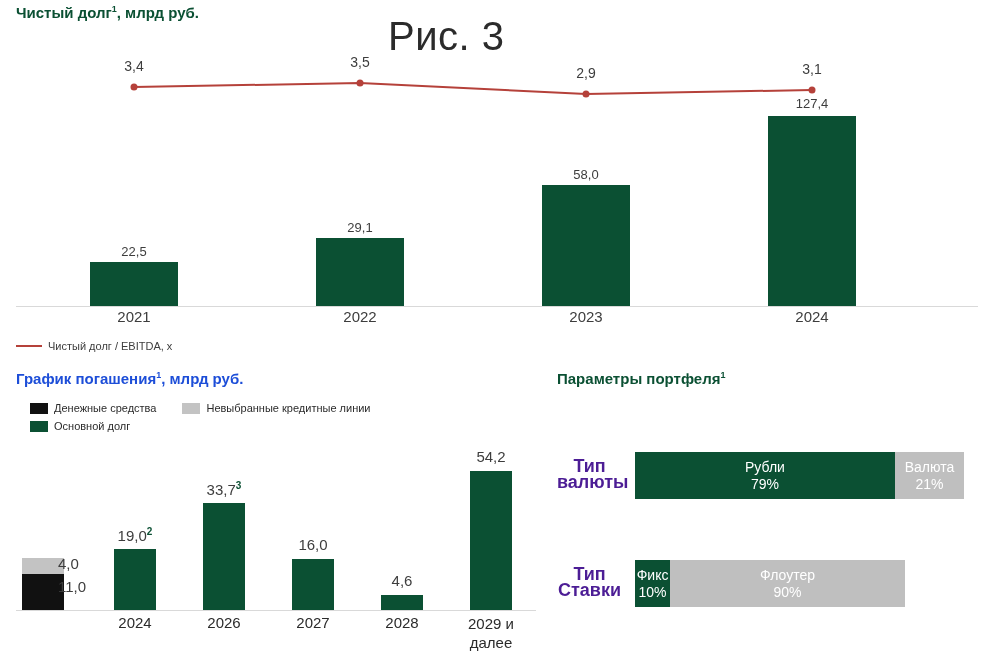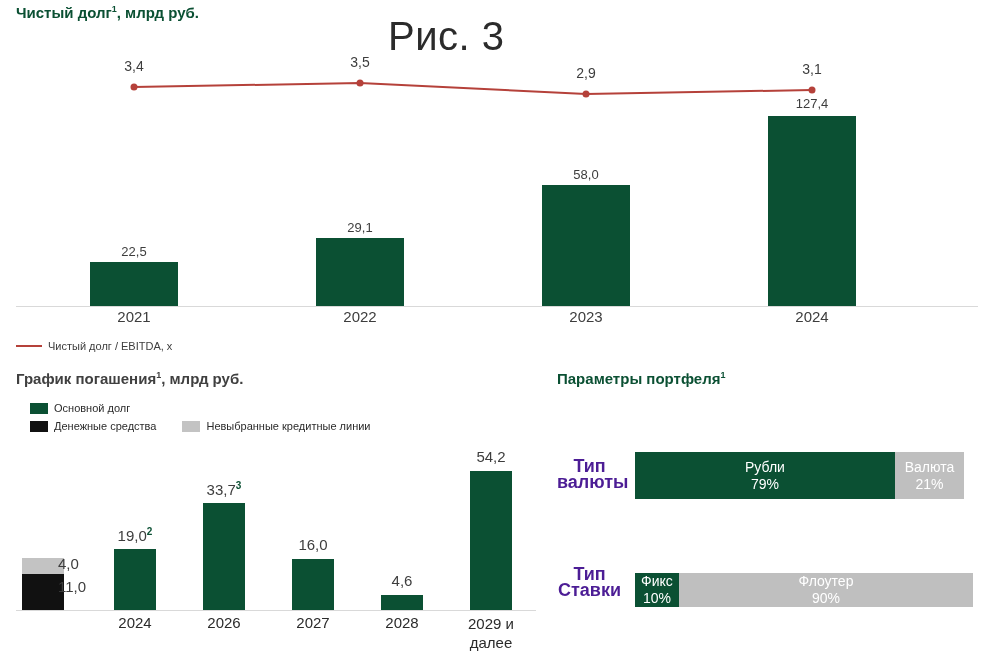--- a/index.html
+++ b/index.html
@@ -52,21 +52,21 @@
     font-size:11px; color:#3d3d3d;
     display:flex; align-items:center; gap:6px;
   }
   .legend-line {
     display:inline-block; width:26px; height:2px; background:#b5413a;
   }
 
   
   .title-sub-left {
     position:absolute; left:16px; top:370px;
-    font-size:15px; font-weight:bold; color:#404040;
+    font-size:15px; font-weight:bold; color:#1d4ed8;
   }
   .title-sub-left sup { font-size:9px; }
   .title-sub-right {
     position:absolute; left:557px; top:370px;
     font-size:15px; font-weight:bold; color:#0b5033;
   }
   .title-sub-right sup { font-size:9px; }
 
   .bl-legend { position:absolute; left:30px; top:402px; font-size:11px; color:#2b2b2b; }
   .bl-legend-row { display:flex; align-items:center; gap:6px; margin-bottom:6px; }
@@ -151,30 +151,30 @@
   <span class="legend-line"></span>
   <span>Чистый долг / EBITDA, x</span>
 </div>
 
 <div class="title-sub-left">
   <span>График погашения</span><sup>1</sup><span>, млрд руб.</span>
 </div>
 
 <div class="bl-legend">
   <div class="bl-legend-row">
-    <span class="sw" style="background:#0b5033;"></span>
-    <span>Основной долг</span>
-  </div>
-  <div class="bl-legend-row">
     <span class="sw" style="background:#111111;"></span>
     <span>Денежные средства</span>
     <span class="gap"></span>
     <span class="sw" style="background:#c3c3c3;"></span>
     <span>Невыбранные кредитные линии</span>
   </div>
+  <div class="bl-legend-row">
+    <span class="sw" style="background:#0b5033;"></span>
+    <span>Основной долг</span>
+  </div>
 </div>
 
 <div id="bottom-chart">
   <div class="bc-axis"></div>
 
   <div class="bc-bar grey" style="left:22px; top:128px; height:16px;"></div>
   <div class="bc-bar black" style="left:22px; top:144px; height:36px;"></div>
   <div class="bc-lbl" style="left:58px; top:125px; width:52px; text-align:left;">4,0</div>
   <div class="bc-lbl" style="left:58px; top:148px; width:52px; text-align:left;">11,0</div>
 
@@ -220,21 +220,21 @@
         <span>21%</span>
       </div>
     </div>
   </div>
 
   <div class="pf-row" style="top:130px;">
     <div class="pf-cat" style="top:6px;">
       <div>Тип</div>
       <div>Ставки</div>
     </div>
-    <div class="pf-bar" style="width:338px;align-items:flex-end;">
+    <div class="pf-bar" style="width:270px;">
       <div class="pf-seg green" style="width:13%;">
         <span>Фикс</span>
         <span>10%</span>
       </div>
       <div class="pf-seg grey" style="width:87%;">
         <span>Флоутер</span>
         <span>90%</span>
       </div>
     </div>
   </div>

